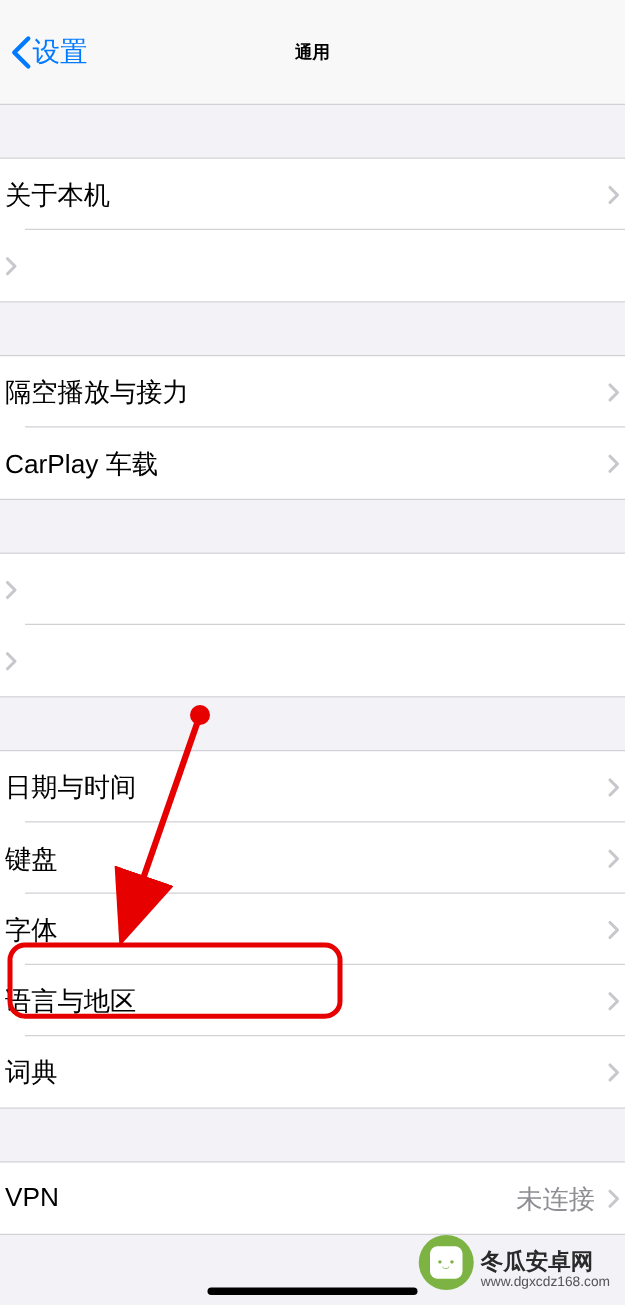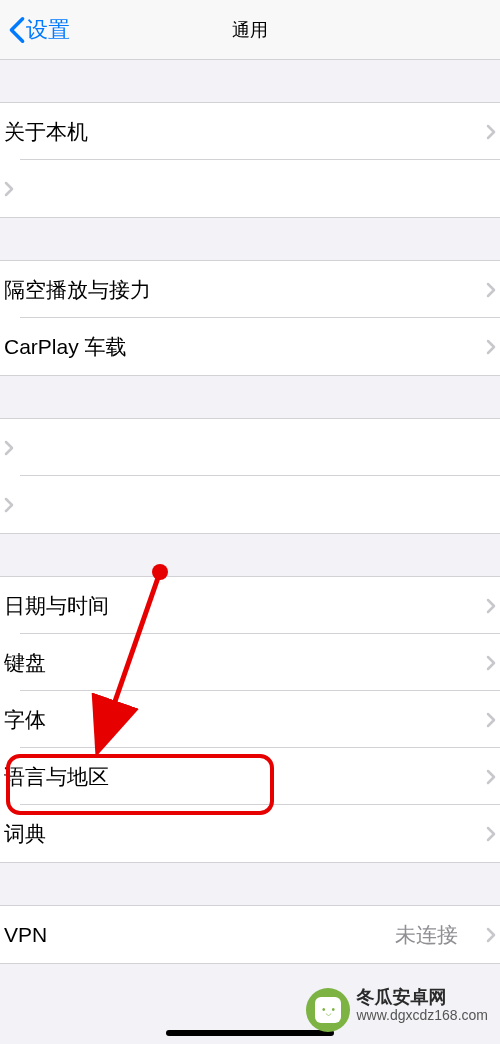--- a/index.html
+++ b/index.html
@@ -10,21 +10,21 @@
     }
     body {
       width: 500px;
       height: 1044px;
       background: #f2f2f7;
       font-family: -apple-system, "PingFang SC", "Helvetica Neue", sans-serif;
       position: relative;
       overflow: hidden;
     }
     .nav-bar {
-      height: 60px;
+      height: 84px;
       background: #f8f8f8;
       display: flex;
       align-items: center;
       position: relative;
       border-bottom: 1px solid #d1d1d6;
     }
     .back-button {
       display: flex;
       align-items: center;
       padding-left: 8px;
@@ -33,22 +33,22 @@
       cursor: pointer;
     }
     .back-chevron {
       width: 18px;
       height: 28px;
     }
     .nav-title {
       position: absolute;
       left: 50%;
       transform: translateX(-50%);
-      font-size: 18px;
-      font-weight: 400;
+      font-size: 14px;
+      font-weight: 700;
       color: #000;
     }
     .group-spacer {
       height: 42px;
     }
     .list-group {
       background: #fff;
       border-top: 1px solid #d1d1d6;
       border-bottom: 1px solid #d1d1d6;
     }
@@ -70,21 +70,21 @@
       background: #d1d1d6;
     }
     .item-label {
       font-size: 21px;
       color: #000;
       flex: 1;
     }
     .item-detail {
       font-size: 21px;
       color: #8e8e93;
-      margin-right: 28px;
+      margin-right: 10px;
     }
     .chevron-right {
       width: 10px;
       height: 16px;
       flex-shrink: 0;
     }
     .highlight-box {
       position: absolute;
       border: 4px solid #e60000;
       border-radius: 14px;
@@ -94,21 +94,21 @@
     .arrow-svg {
       position: absolute;
       pointer-events: none;
       z-index: 11;
     }
     .watermark {
       position: absolute;
       bottom: 12px;
       right: 12px;
       display: flex;
-      align-items: flex-start;
+      align-items: flex-end;
       gap: 6px;
       z-index: 20;
       margin-top: 47px;
     }
     .watermark-icon {
       width: 44px;
       height: 44px;
       background: #7cb342;
       border-radius: 50%;
       display: flex;
@@ -135,21 +135,21 @@
       display: flex;
       flex-direction: column;
       line-height: 1.1;
     }
     .watermark-title {
       font-size: 18px;
       font-weight: bold;
       color: #2a2a2a;
     }
     .watermark-url {
-      font-size: 14px;
+      font-size: 11px;
       color: #555;
     }
     .home-indicator {
       position: absolute;
       bottom: 8px;
       left: 50%;
       transform: translateX(-50%);
       width: 168px;
       height: 6px;
       background: #000;

